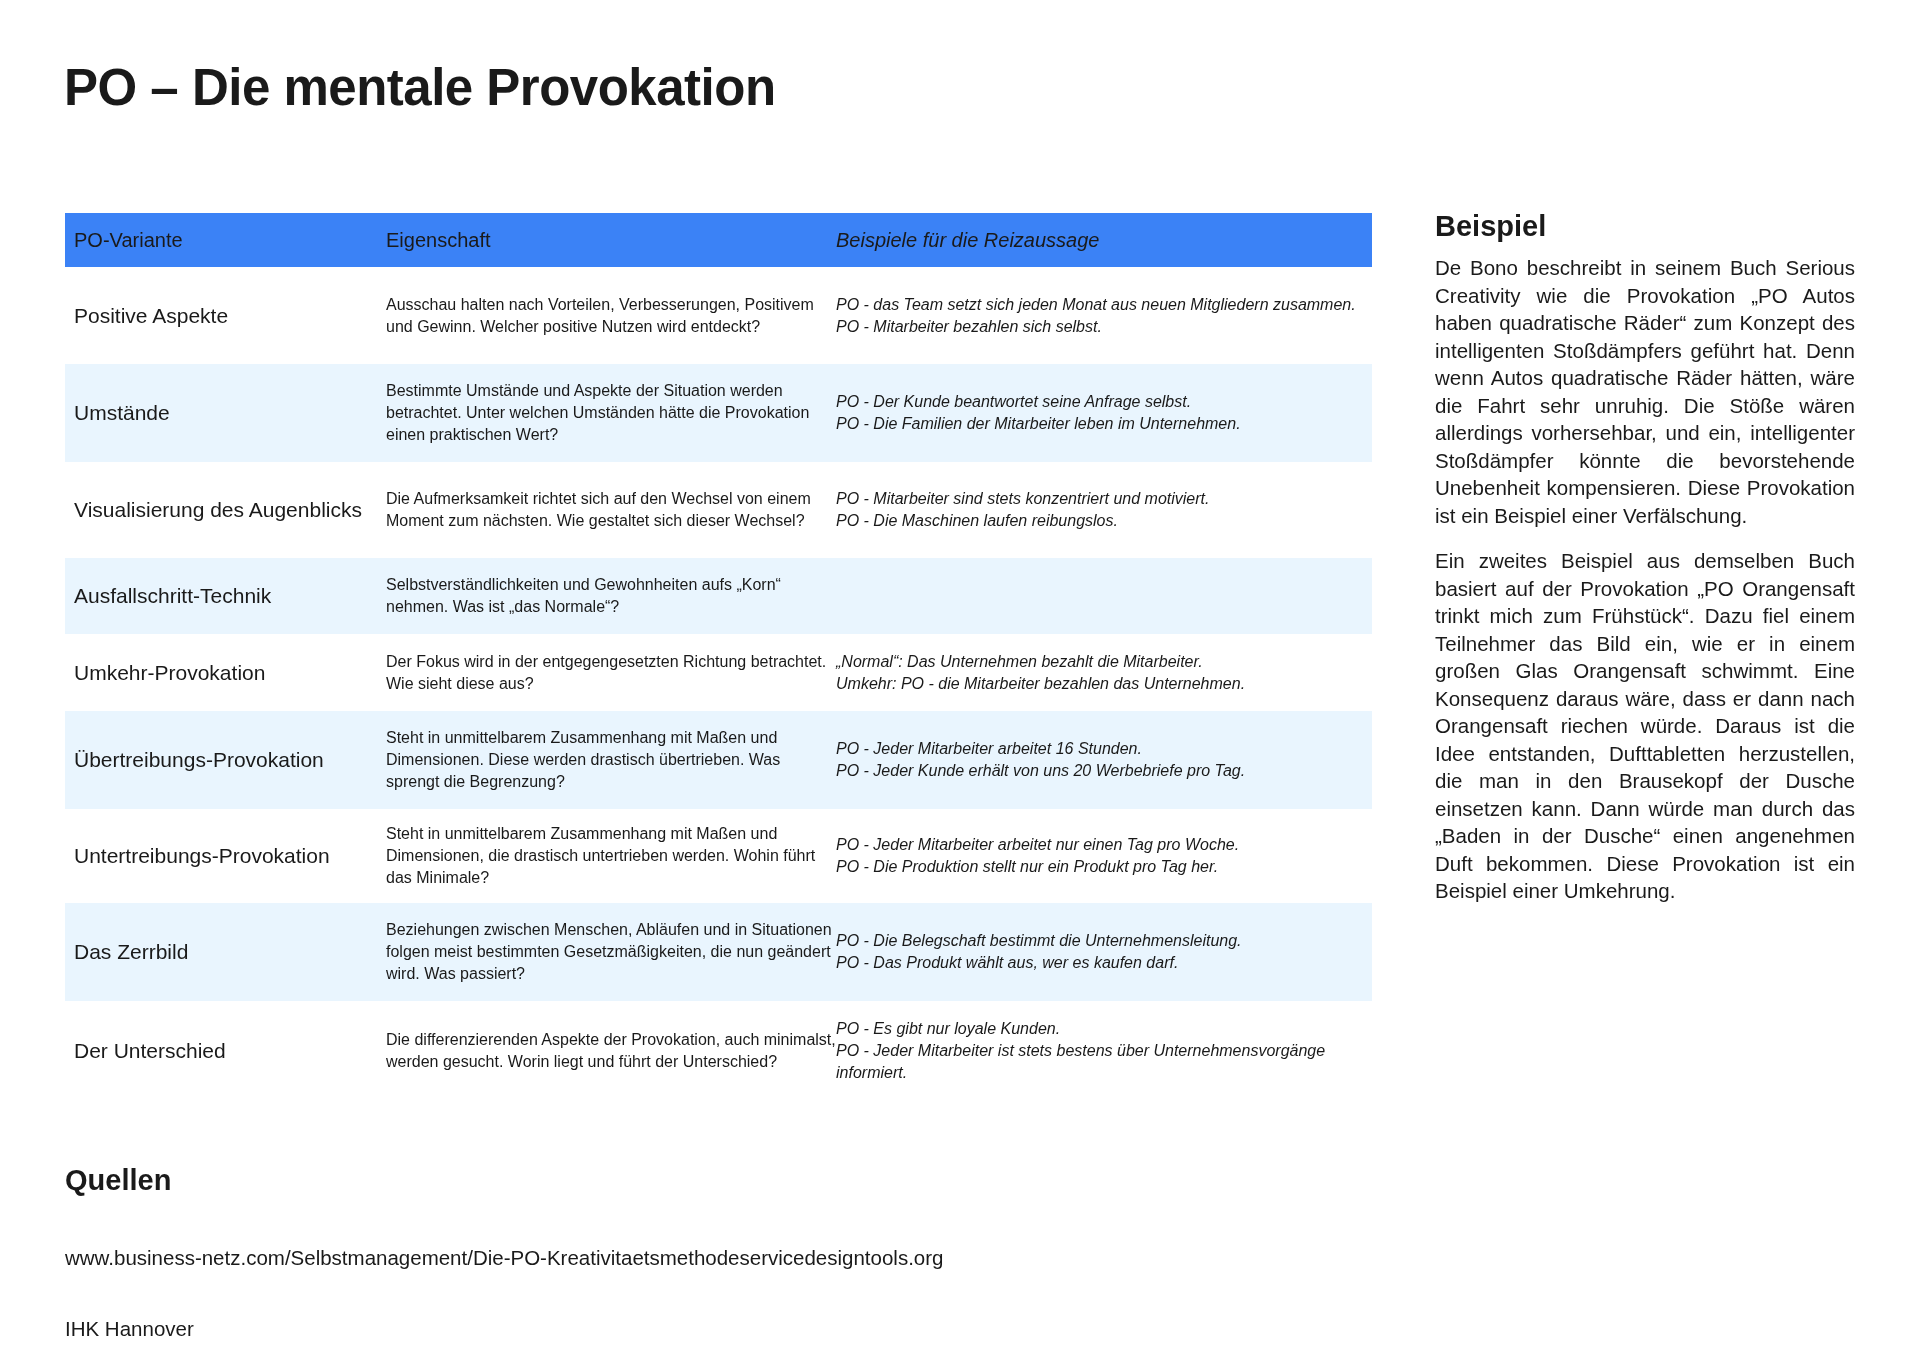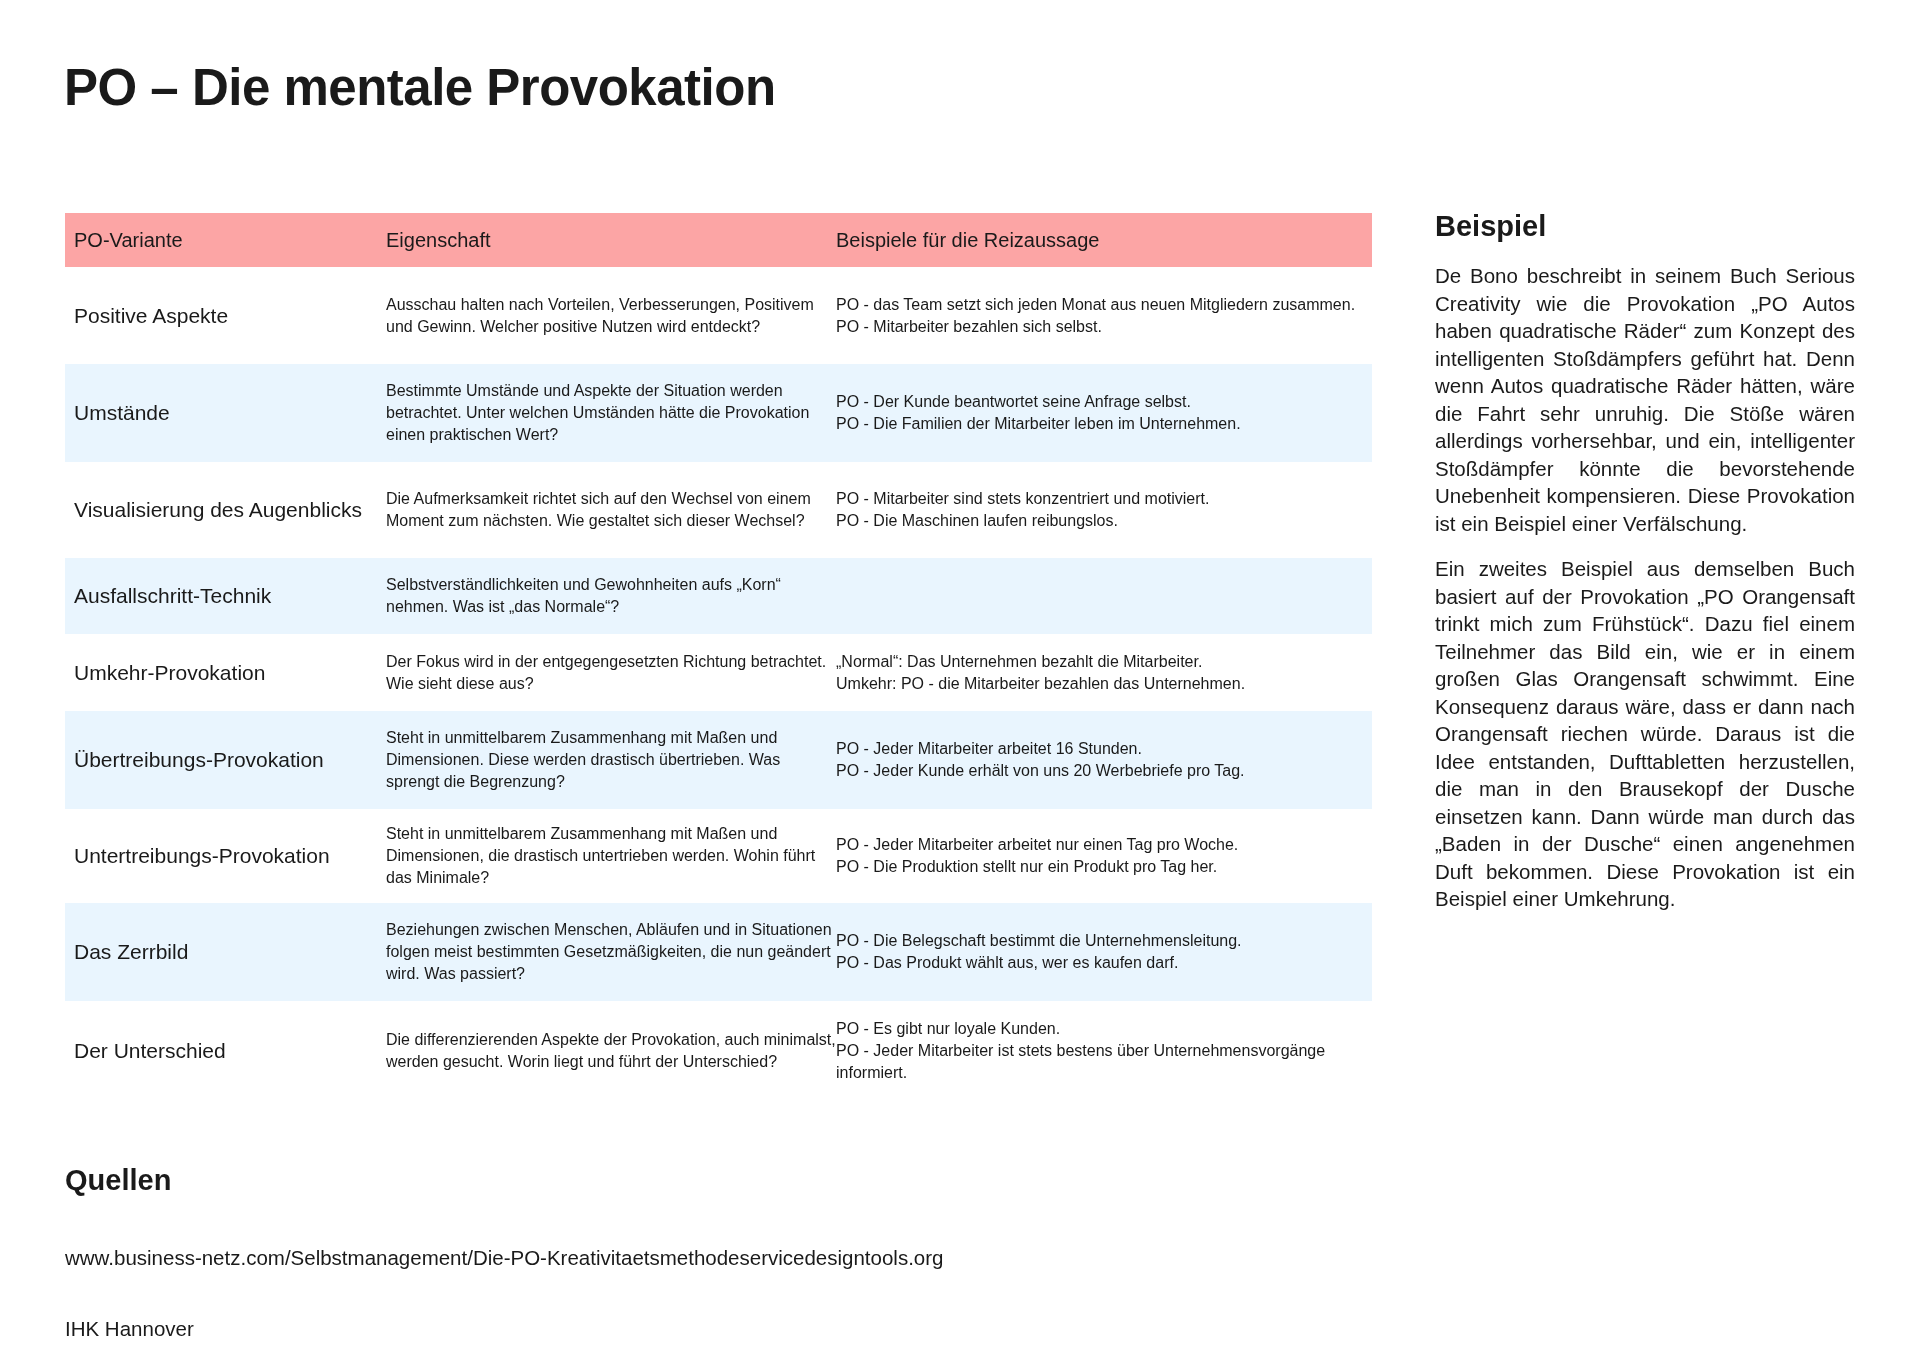--- a/index.html
+++ b/index.html
@@ -32,28 +32,28 @@
       top: 213px;
       width: 1307px;
     }
     .po-row {
       display: flex;
       align-items: center;
       width: 100%;
     }
     .po-row.header {
       height: 54px;
-      background: #fca5a5;
+      background: #3b82f6;
       align-items: center;
     }
     .po-row.alt { background: #e9f5fe; }
     .cell { flex: none; }
     .c1 { width: 321px; padding-left: 9px; }
     .c2 { width: 450px; }
-    .c3 { width: 536px; padding-right: 8px; }
+    .c3 { width: 536px; padding-right: 8px; font-style: italic; }
     .po-row.header .cell {
       font-size: 20px;
       line-height: 24px;
       color: #1a1a1a;
     }
     .variant-name {
       font-size: 21px;
       line-height: 26px;
       white-space: nowrap;
     }
@@ -67,21 +67,21 @@
     .sidebar {
       position: absolute;
       left: 1435px;
       top: 206px;
       width: 420px;
     }
     .sidebar-title {
       font-size: 29px;
       font-weight: bold;
       line-height: 40px;
-      margin-bottom: 16px;
+      margin-bottom: 8px;
     }
     .sidebar p {
       font-size: 20.5px;
       line-height: 27.5px;
       text-align: justify;
       hyphens: manual;
       margin-bottom: 18px;
     }
 
     

